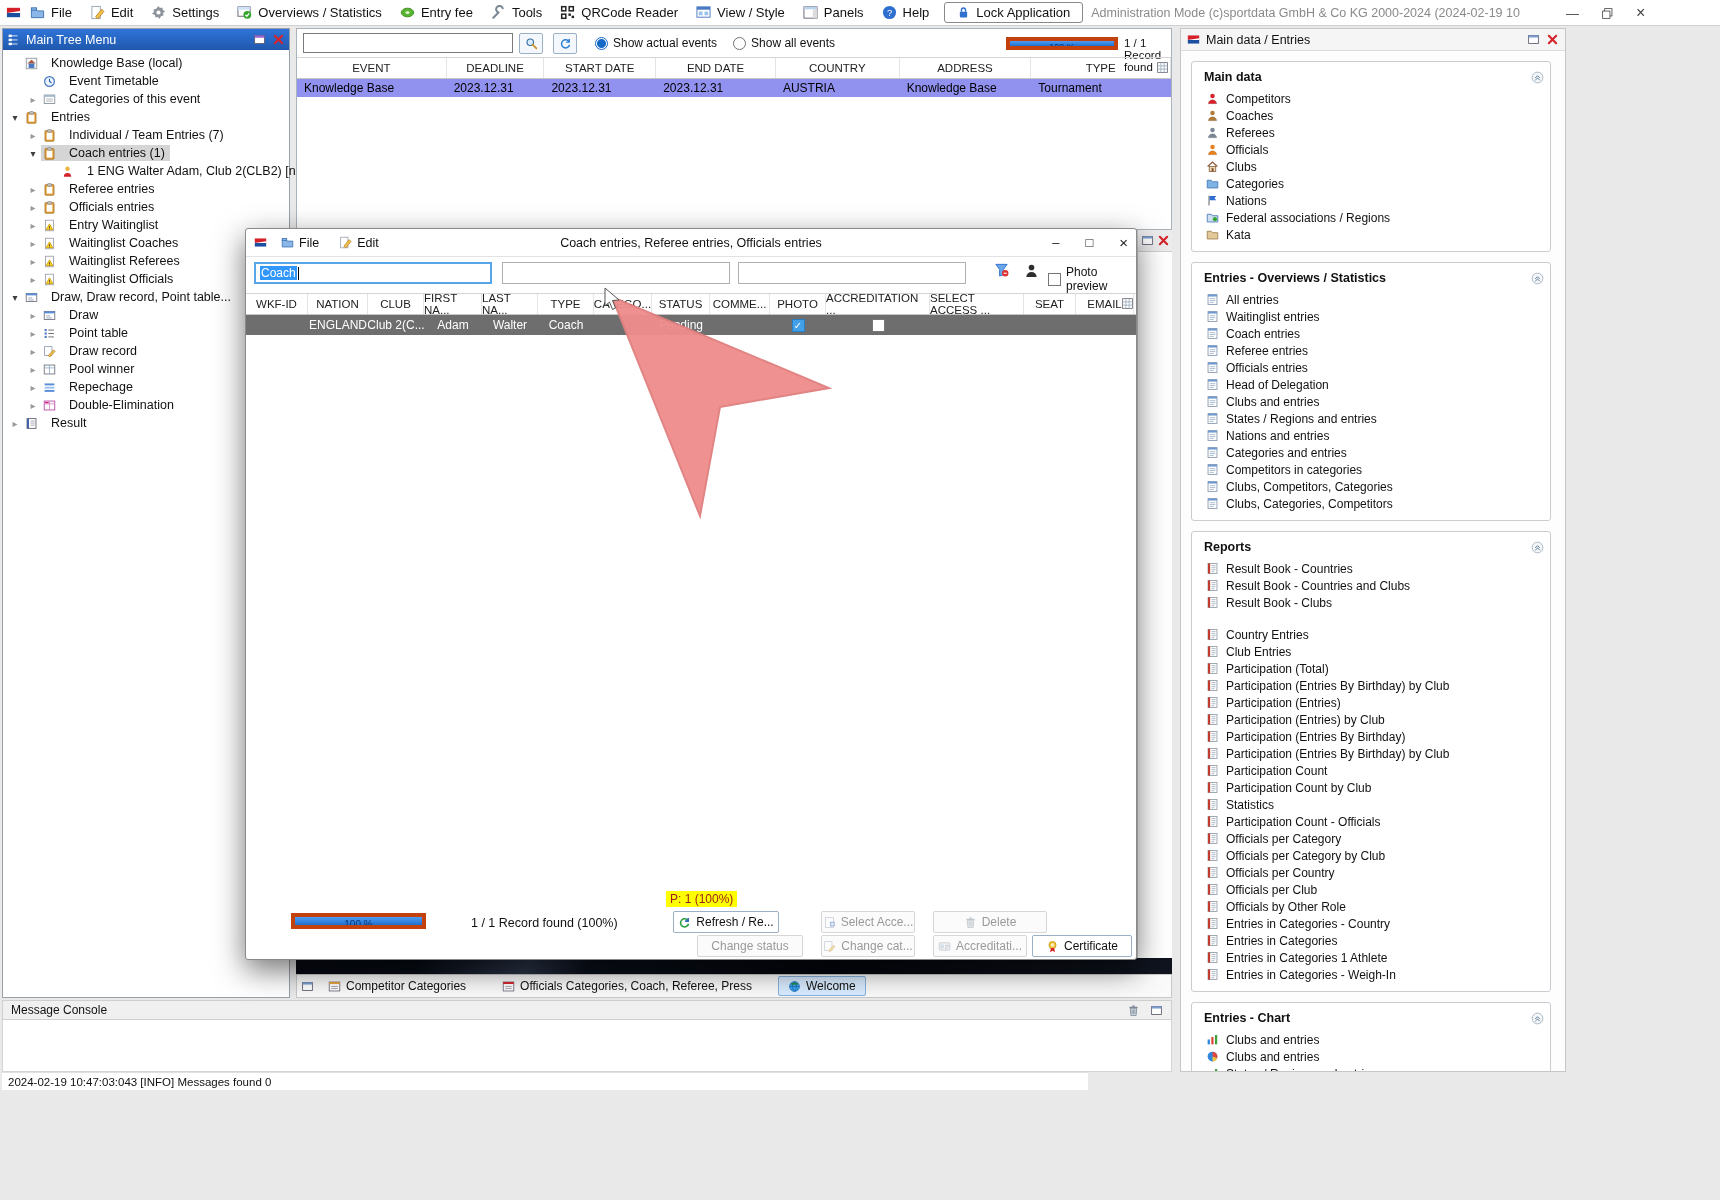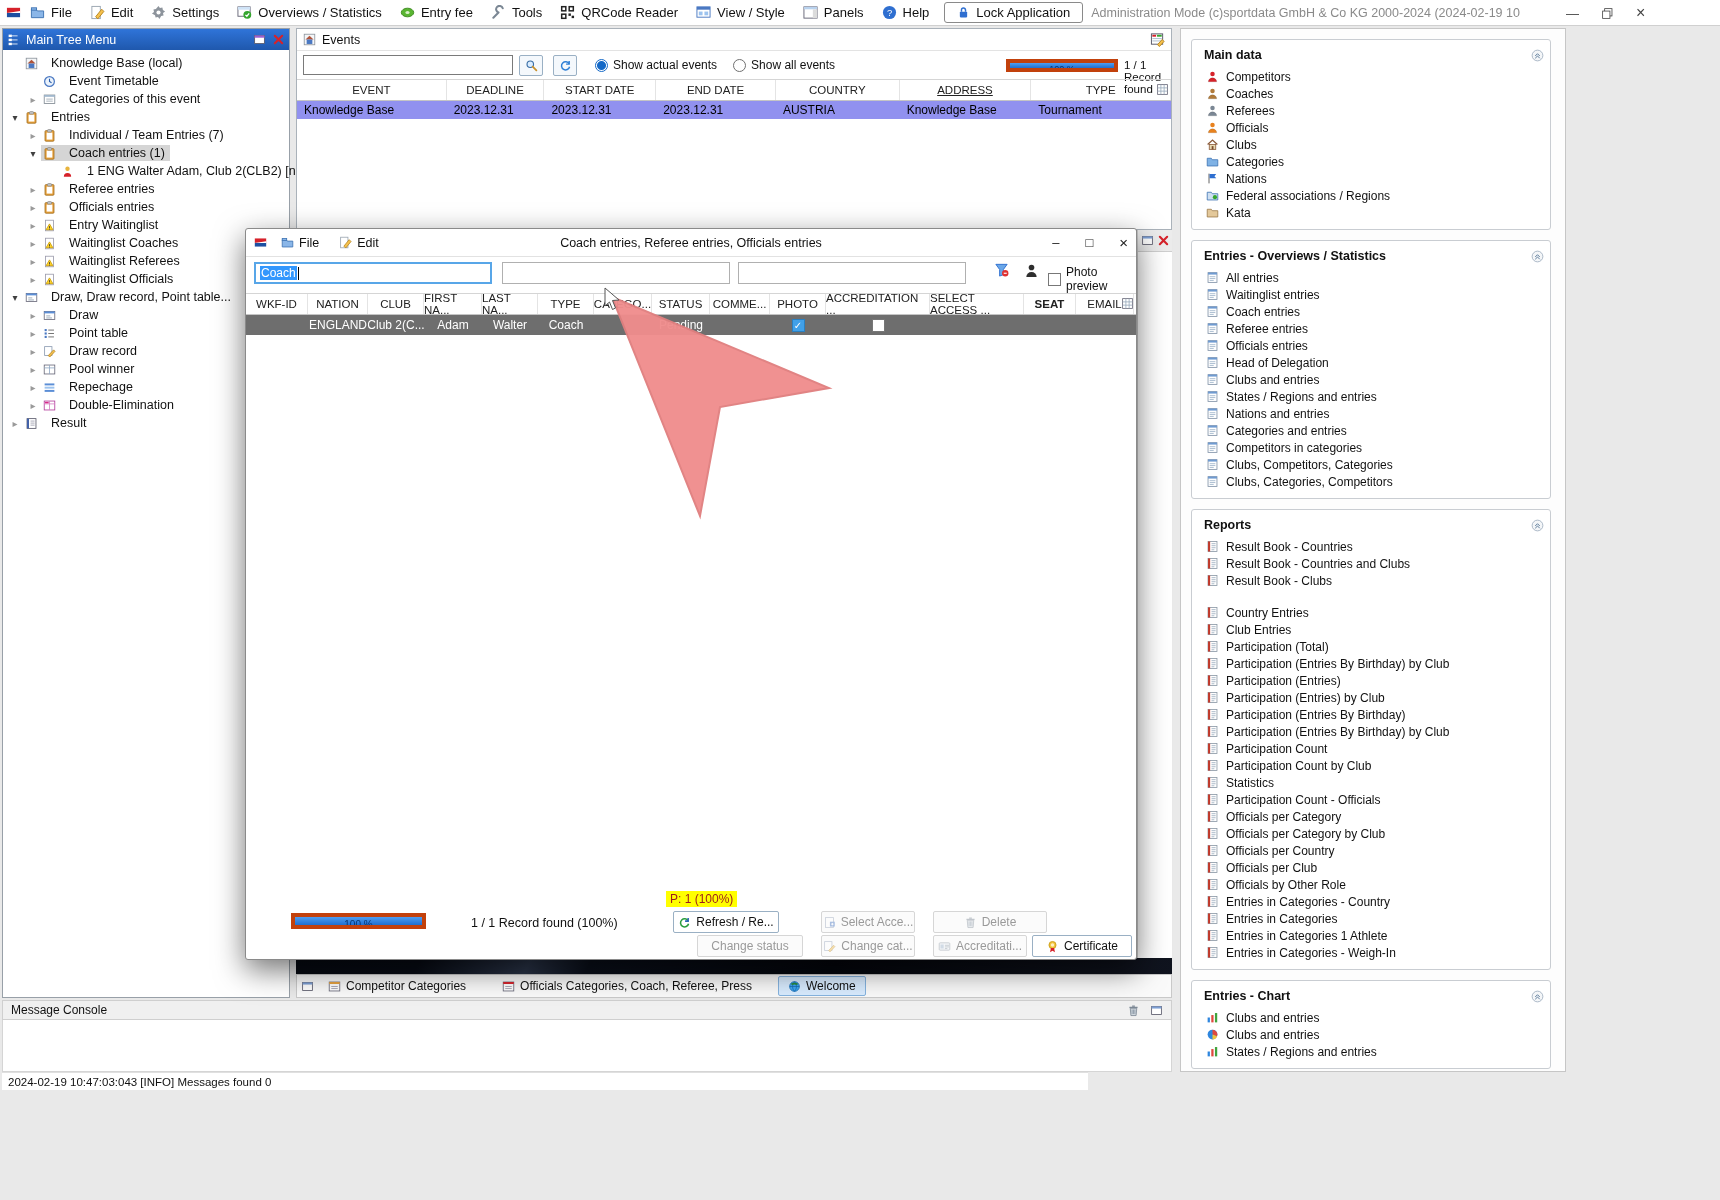--- a/index.html
+++ b/index.html
@@ -542,39 +542,20 @@
               <path d="M6.8 5 h5 M6.8 7.5 h5 M6.8 10 h5" stroke="#99a"></path>
             </svg>
           </span>
           <span class="lbl">Result</span>
         </span>
       </div>
     </div>
 </div>
 
 <div id="events-panel">
-  <div id="events-hd">
-    <span class="icon sm">
-        <svg viewBox="0 0 16 16">
-          <rect x="1.5" y="1.5" width="13" height="13" fill="#f4f6f8" stroke="#8a9199"></rect>
-          <path d="M3 8 L8 3.5 L13 8 z" fill="#b0543a"></path>
-          <rect x="4.5" y="8" width="7" height="5.5" fill="#4a78c2"></rect>
-        </svg>
-      </span>
-    <span class="title">Events</span>
-    <span class="icon">
-        <svg viewBox="0 0 16 16">
-          <rect x="1.5" y="2" width="12" height="11" fill="#fff" stroke="#556"></rect>
-          <rect x="2.5" y="3" width="4" height="2" fill="#d6222a"></rect>
-          <rect x="7.5" y="3" width="5" height="2" fill="#35a62e"></rect>
-          <path d="M2.5 7 h10 M2.5 9.5 h10" stroke="#aabbcc"></path>
-          <path d="M8 13.5 L13 8 l2 2 L10 15.5z" fill="#f6c14d" stroke="#b5841f"></path>
-        </svg>
-      </span>
-  </div>
   <div id="events-toolbar">
     <input id="events-search" value="" style="">
     <span class="tool-btn">
         <span class="icon sm">
           <svg viewBox="0 0 16 16">
             <circle cx="6.5" cy="6.5" r="4" fill="#d9ecff" stroke="#3a6ea5" stroke-width="1.4"></circle>
             <path d="M9.5 9.5 L14 14" stroke="#c9912b" stroke-width="2.2" stroke-linecap="round"></path>
           </svg>
         </span>
       </span>
@@ -600,21 +581,21 @@
     </span>
     <span id="events-count">1 / 1 Record found</span>
   </div>
   <div id="events-cols">
 
   <span class="colcell" style="width: 150px;">EVENT</span>
       <span class="colcell" style="width: 98px;">DEADLINE</span>
       <span class="colcell" style="width: 112px;">START DATE</span>
       <span class="colcell" style="width: 120px;">END DATE</span>
       <span class="colcell" style="width: 124px;">COUNTRY</span>
-      <span class="colcell" style="width: 132px; text-decoration: underline;">ADDRESS</span>
+      <span class="colcell" style="width: 132px;">ADDRESS</span>
       <span class="colcell" style="width: 140px;">TYPE</span>
       <span id="events-gridicon" class="icon sm">
         <svg viewBox="0 0 16 16">
           <rect x="2" y="2" width="12" height="12" fill="#fff" stroke="#667"></rect>
           <path d="M6 2 v12 M10 2 v12 M2 6 h12 M2 10 h12" stroke="#99aabb"></path>
         </svg>
       </span>
     </div>
   <div id="events-row">
       <span class="cell" style="width: 150px;">Knowledge Base</span>
@@ -703,20 +684,41 @@
         <rect x="2" y="3" width="12" height="2.6" fill="#7d9fd4"></rect>
       </svg>
     </span>
 </div>
 <div id="console-body"></div>
 <div id="statusbar">
   <span>2024-02-19 10:47:03:043 [INFO] Messages found 0</span>
 </div>
 
 <div id="right-panel">
+  <div id="right-hd">
+    <span class="icon sm">
+        <svg viewBox="0 0 16 16">
+          <rect x="1" y="3" width="14" height="5.5" fill="#d6212a"></rect>
+          <rect x="1" y="8.5" width="14" height="4.5" fill="#1d4fa1"></rect>
+          <path d="M1 8.5 L15 6.5 L15 8.5 Z" fill="#fff"></path>
+        </svg>
+      </span>
+    <span class="title">Main data / Entries</span>
+    <span class="icon sm">
+        <svg viewBox="0 0 16 16">
+          <rect x="2" y="3" width="12" height="10" fill="#fff" stroke="#556"></rect>
+          <rect x="2" y="3" width="12" height="2.6" fill="#7d9fd4"></rect>
+        </svg>
+      </span>
+    <span class="icon sm">
+        <svg viewBox="0 0 16 16">
+          <path d="M3.5 3.5 L12.5 12.5 M12.5 3.5 L3.5 12.5" stroke="#d6222a" stroke-width="2.6" stroke-linecap="round"></path>
+        </svg>
+      </span>
+  </div>
   <div id="right-sections">
       <div class="section">
         <div class="section-hd">
           <span class="title">Main data</span>
           <span class="icon sm">
             <svg viewBox="0 0 16 16">
               <circle cx="8" cy="8" r="6.6" fill="#f4f6f8" stroke="#9aaabb"></circle>
               <path d="M5.2 8.6 L8 5.8 L10.8 8.6 M5.2 11.4 L8 8.6 L10.8 11.4" stroke="#5a7a9a" fill="none" stroke-width="1.2"></path>
             </svg>
           </span>
@@ -1304,21 +1306,21 @@
       <span class="colcell" style="width: 56px;">CLUB</span>
       <span class="colcell" style="width: 58px;">FIRST NA...</span>
       <span class="colcell" style="width: 56px;">LAST NA...</span>
       <span class="colcell" style="width: 56px;">TYPE</span>
       <span class="colcell" style="width: 58px;">CATEGO...</span>
       <span class="colcell" style="width: 58px;">STATUS</span>
       <span class="colcell" style="width: 60px;">COMME...</span>
       <span class="colcell" style="width: 56px;">PHOTO</span>
       <span class="colcell" style="width: 104px;">ACCREDITATION ...</span>
       <span class="colcell" style="width: 94px;">SELECT ACCESS ...</span>
-      <span class="colcell" style="width: 52px; font-weight: bold;">SEAT</span>
+      <span class="colcell" style="width: 52px;">SEAT</span>
       <span class="colcell" style="width: 58px;">EMAIL</span>
       <span id="dlg-gridicon" class="icon sm">
         <svg viewBox="0 0 16 16">
           <rect x="2" y="2" width="12" height="12" fill="#fff" stroke="#667"></rect>
           <path d="M6 2 v12 M10 2 v12 M2 6 h12 M2 10 h12" stroke="#99aabb"></path>
         </svg>
       </span>
     </div>
   <div id="dlg-row">
       <span class="cell" style="width: 62px;"></span>

